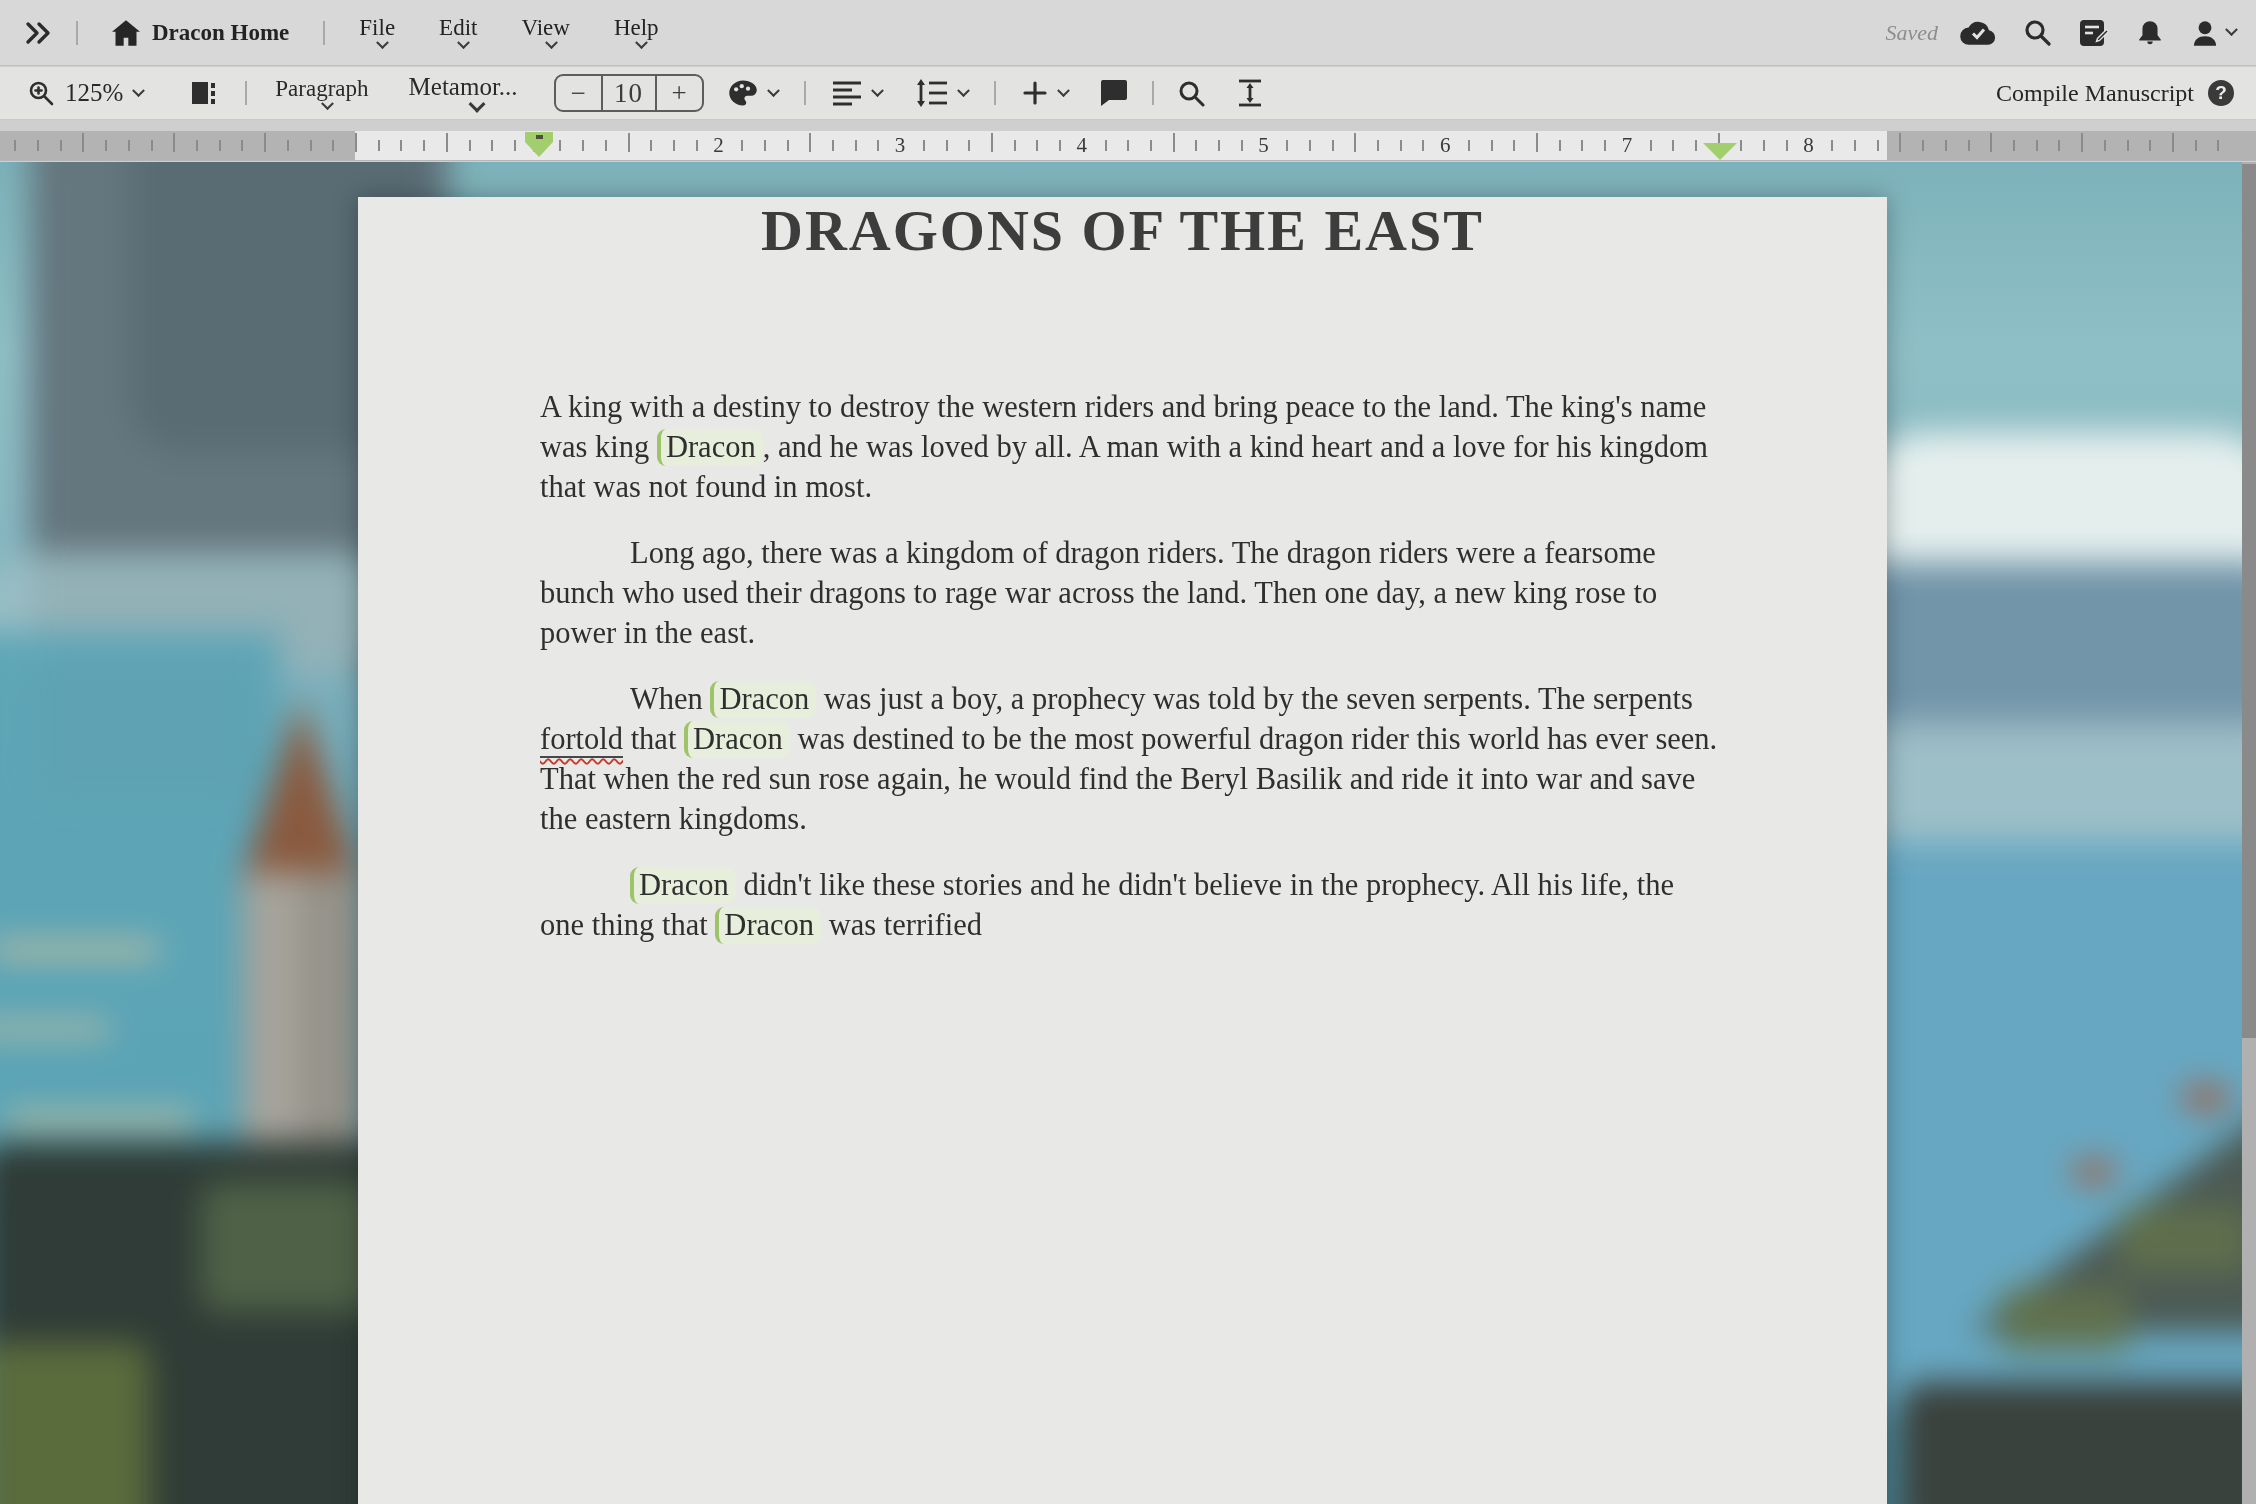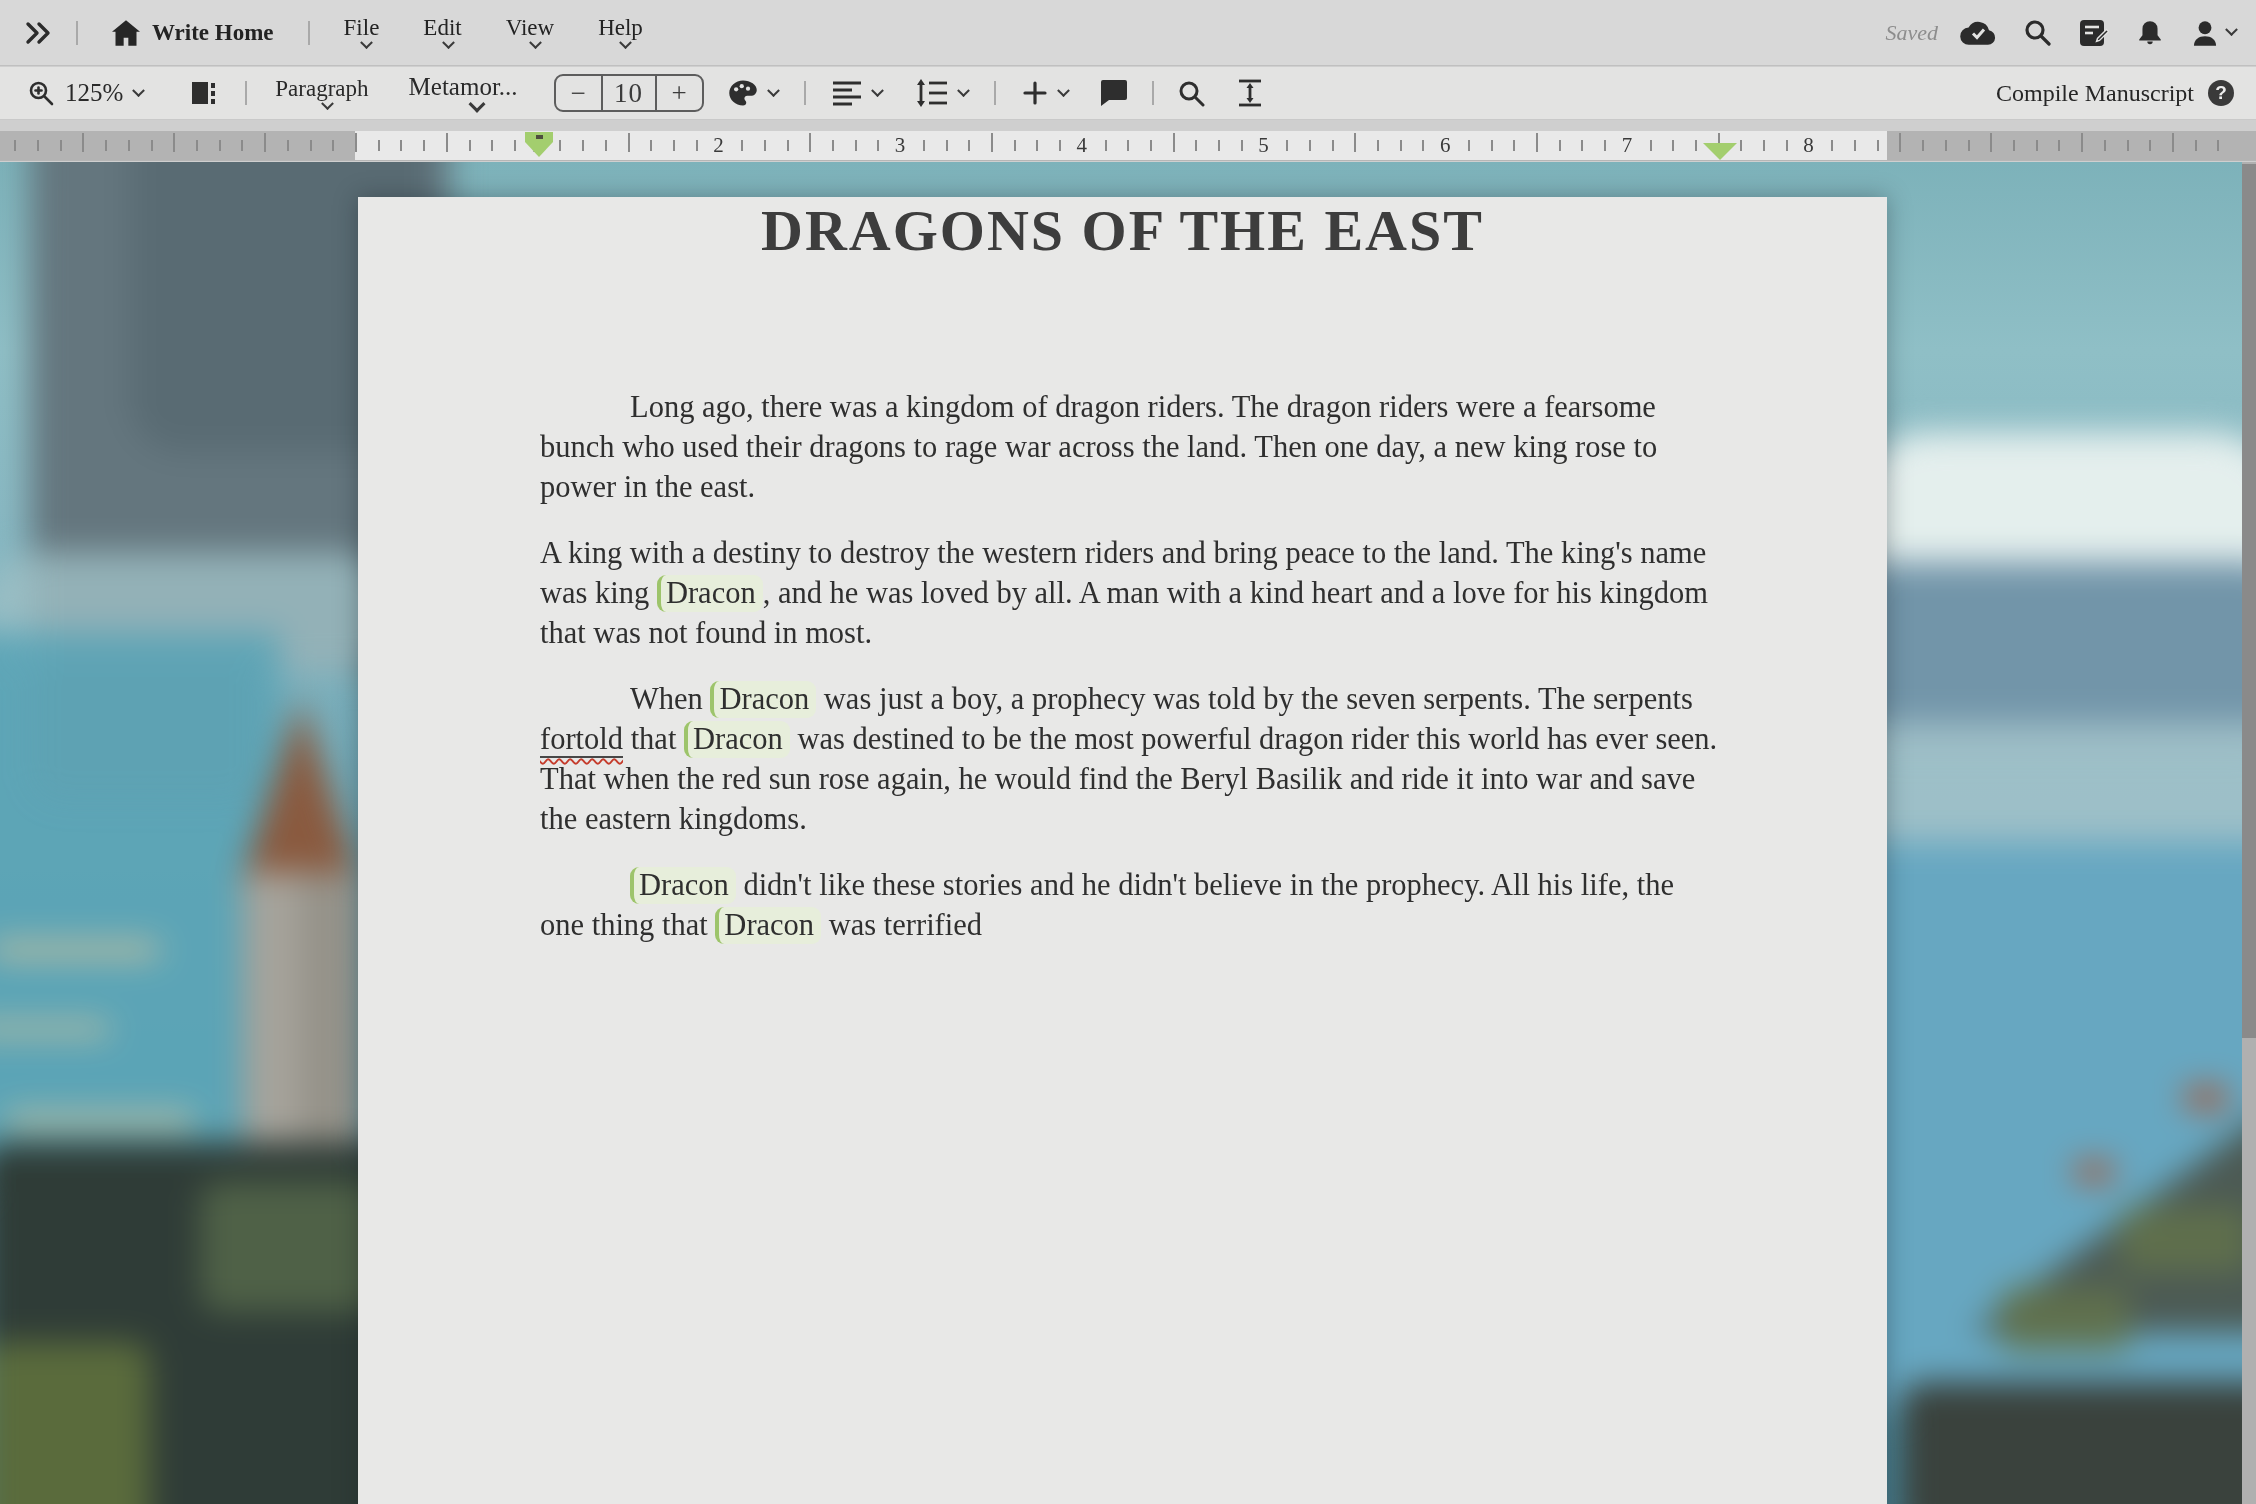--- a/index.html
+++ b/index.html
@@ -106,21 +106,21 @@
           <polyline points="4,4 13,13 4,22"></polyline>
             <polyline points="15,4 24,13 15,22"></polyline>
         </svg>
       </span>
       <span class="vsep"></span>
       <span class="icn" style="margin:0 12px 0 34px;">
         <svg width="28" height="26" viewBox="0 0 24 22" fill="#262626">
           <path d="M12 0 0 10h3v12h7v-7h4v7h7V10h3z"></path>
         </svg>
       </span>
-      <span class="home-label">Write Home</span>
+      <span class="home-label">Dracon Home</span>
       <span class="vsep" style="margin:0 34px;"></span>
       <span class="menu-item" style="margin-right:44px;">
         <span>File</span>
         <span class="chev"></span>
       </span>
       <span class="menu-item" style="margin-right:44px;">
         <span>Edit</span>
         <span class="chev"></span>
       </span>
       <span class="menu-item" style="margin-right:44px;">
@@ -418,22 +418,22 @@
       <div class="shape" style="left:2030px;top:1155px;width:130px;height:65px;background:#63734b;opacity:.85;border-radius:14px;"></div>
       <div class="shape" style="left:2150px;top:1075px;width:130px;height:65px;background:#63734b;opacity:.85;border-radius:14px;"></div>
       <div class="shape" style="left:2105px;top:1030px;width:38px;height:20px;background:#a85a3c;border-radius:4px;"></div>
       <div class="shape" style="left:2215px;top:955px;width:42px;height:22px;background:#a85a3c;border-radius:4px;"></div>
       <div class="shape" style="left:1930px;top:1250px;width:390px;height:160px;background:#3a423d;border-radius:24px;"></div>
     </div>
 
     <div class="page">
       <div class="doc-title">DRAGONS OF THE EAST</div>
       <div class="doc-body">
+          <div class="para">A king with a destiny to destroy the western riders and bring peace to the land. The king's name was king <span class="mention">Dracon</span>, and he was loved by all. A man with a kind heart and a love for his kingdom that was not found in most.</div>
           <div class="para indent">Long ago, there was a kingdom of dragon riders. The dragon riders were a fearsome bunch who used their dragons to rage war across the land. Then one day, a new king rose to power in the east.</div>
-          <div class="para">A king with a destiny to destroy the western riders and bring peace to the land. The king's name was king <span class="mention">Dracon</span>, and he was loved by all. A man with a kind heart and a love for his kingdom that was not found in most.</div>
           <div class="para indent">When <span class="mention">Dracon</span> was just a boy, a prophecy was told by the seven serpents. The serpents <span class="misspell"><span class="wavy">fortold</span></span> that <span class="mention">Dracon</span> was destined to be the most powerful dragon rider this world has ever seen. That when the red sun rose again, he would find the Beryl Basilik and ride it into war and save the eastern kingdoms.</div>
           <div class="para indent"><span class="mention">Dracon</span> didn't like these stories and he didn't believe in the prophecy. All his life, the one thing that <span class="mention">Dracon</span> was terrified</div>
         </div>
     </div>
 
     <div class="scrollbar">
       <div class="scroll-thumb"></div>
     </div>
   </div>
 

